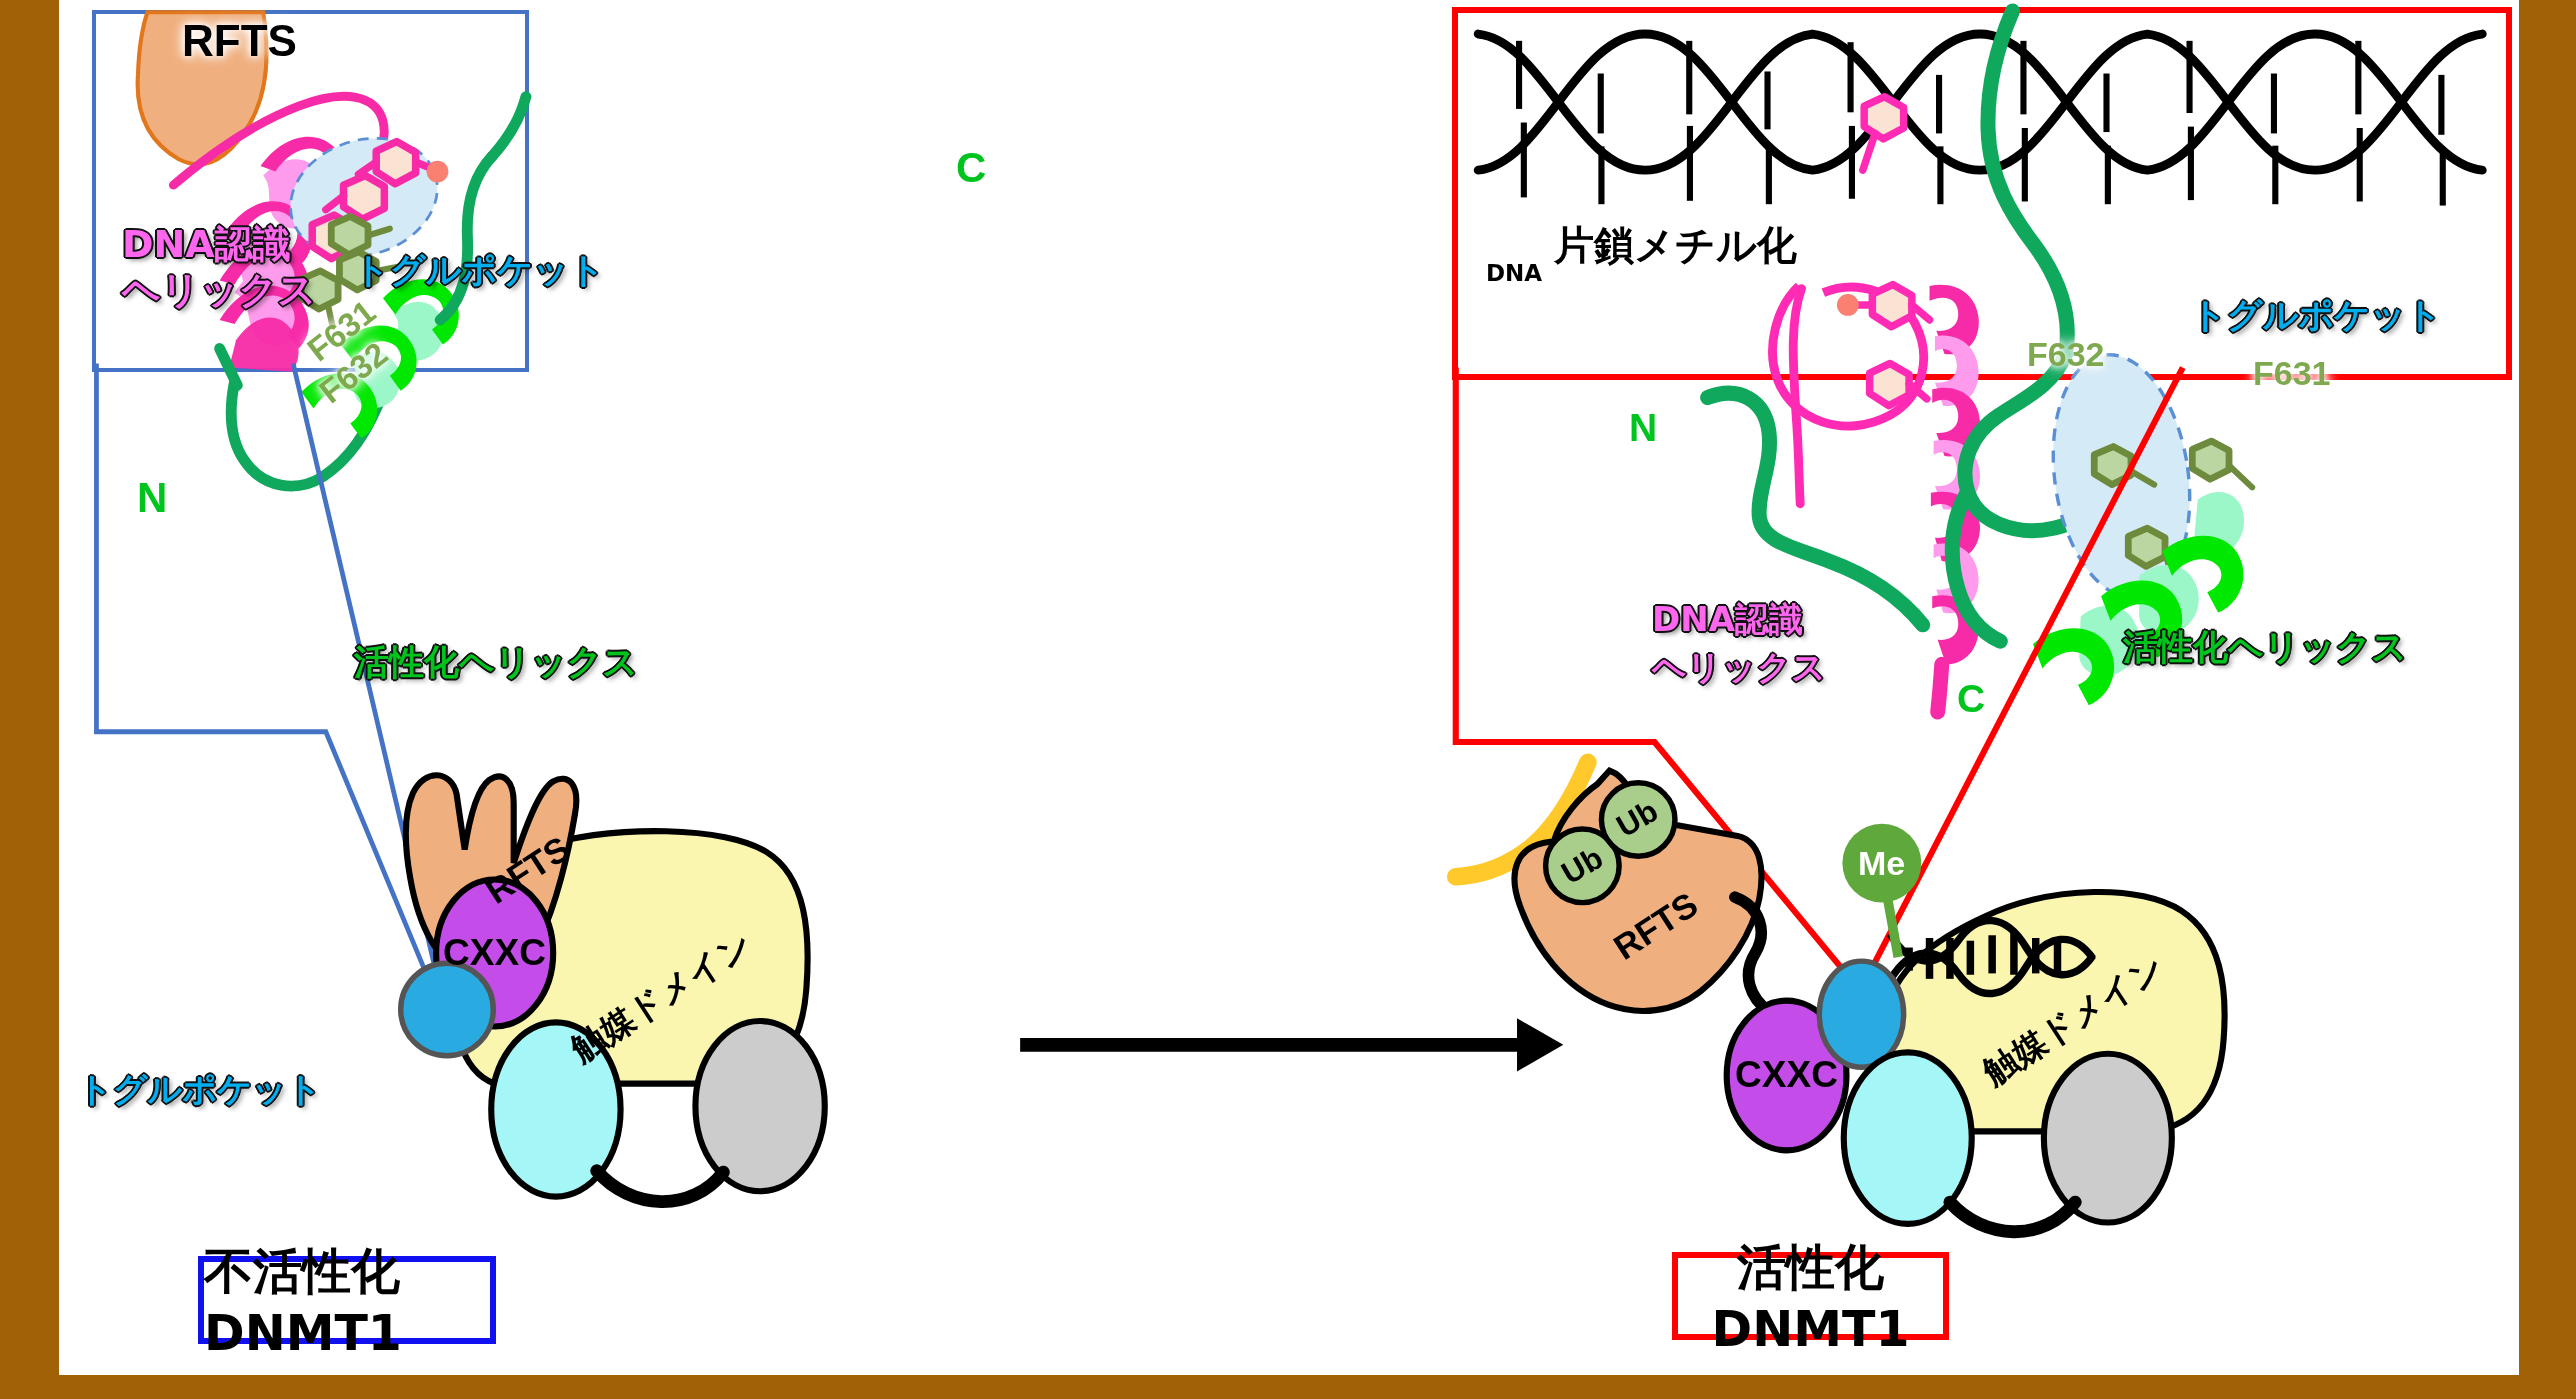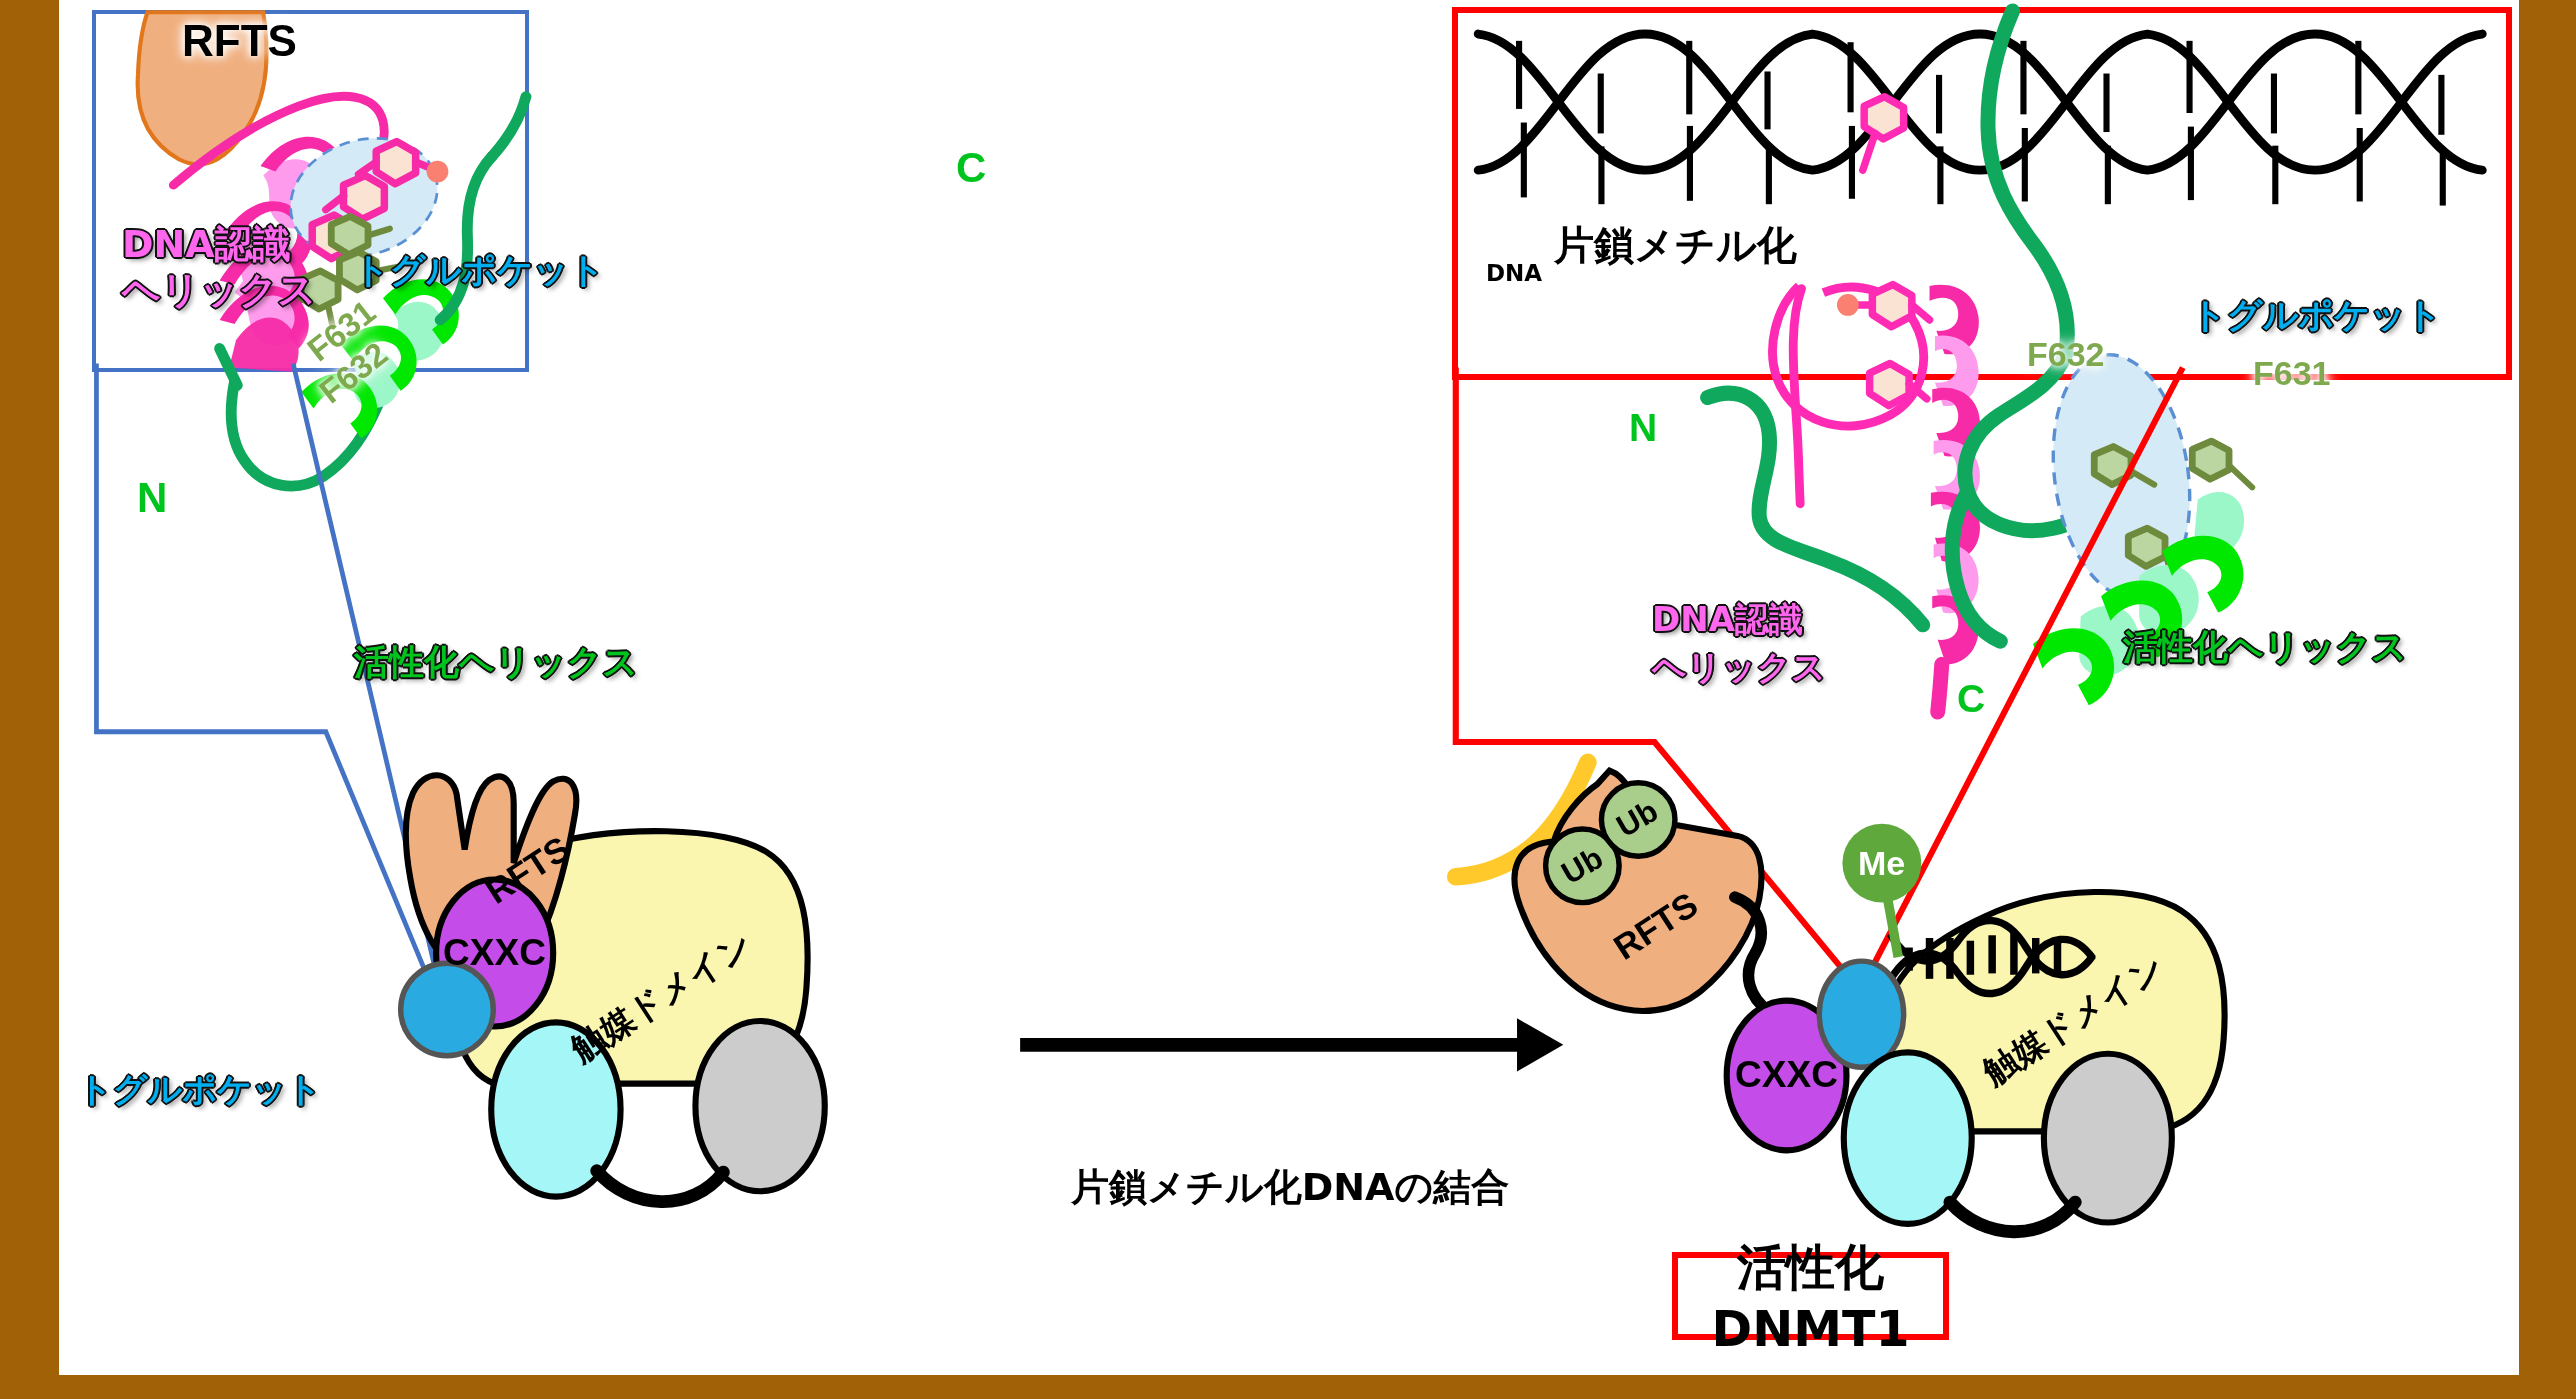--- a/index.html
+++ b/index.html
@@ -341,22 +341,24 @@
   <div class="node-label rot-cat jp" style="left:487px;top:976px;width:231px;height:41px;font-size:34px;">触媒ドメイン</div>
   <div class="lbl txt-cyan shadow-dark jp" style="left:19px;top:1045px;font-size:34px;">トグルポケット</div>
 
   <div class="node-label rot-rfts" style="left:1535px;top:905px;width:123px;height:41px;font-size:35px;">RFTS</div>
   <div class="node-label rot-ub" style="left:1495px;top:847px;width:57px;height:38px;font-size:31px;">Ub</div>
   <div class="node-label rot-ub" style="left:1550px;top:800px;width:57px;height:38px;font-size:31px;">Ub</div>
   <div class="node-label" style="left:1783px;top:843px;width:79px;height:41px;font-size:34px;color:#fff;">Me</div>
   <div class="node-label" style="left:1663px;top:1056px;width:129px;height:38px;font-size:37px;">CXXC</div>
   <div class="node-label rot-cat jp" style="left:1899px;top:999px;width:231px;height:41px;font-size:34px;">触媒ドメイン</div>
 
-  <div class="lbl txt-black jp" style="left:1012px;top:1168px;font-size:38px;">片鎖メチル化DNAの結合</div>
-
+
+  <div class="caption-box caption-left" style="left:139px;top:1256px;width:286px;height:76px;">
+    <span class="caption-text jp" style="font-size:49px;">不活性化DNMT1</span>
+  </div>
 
   <div class="caption-box caption-right" style="left:1613px;top:1252px;width:265px;height:76px;">
     <span class="caption-text jp" style="font-size:49px;">活性化DNMT1</span>
   </div>
 
 </div>
 </div>
 
 
 </body></html>

